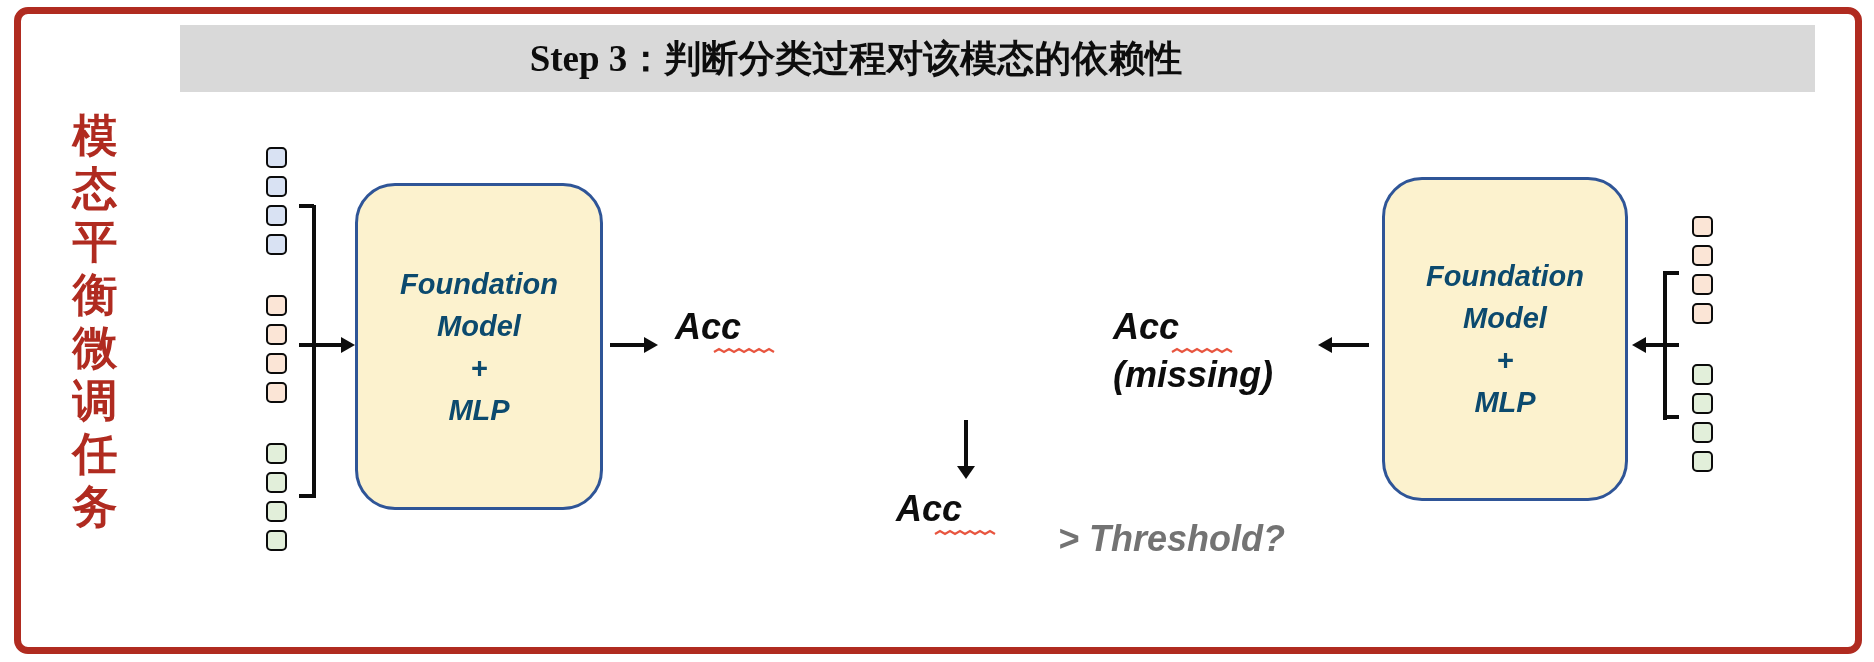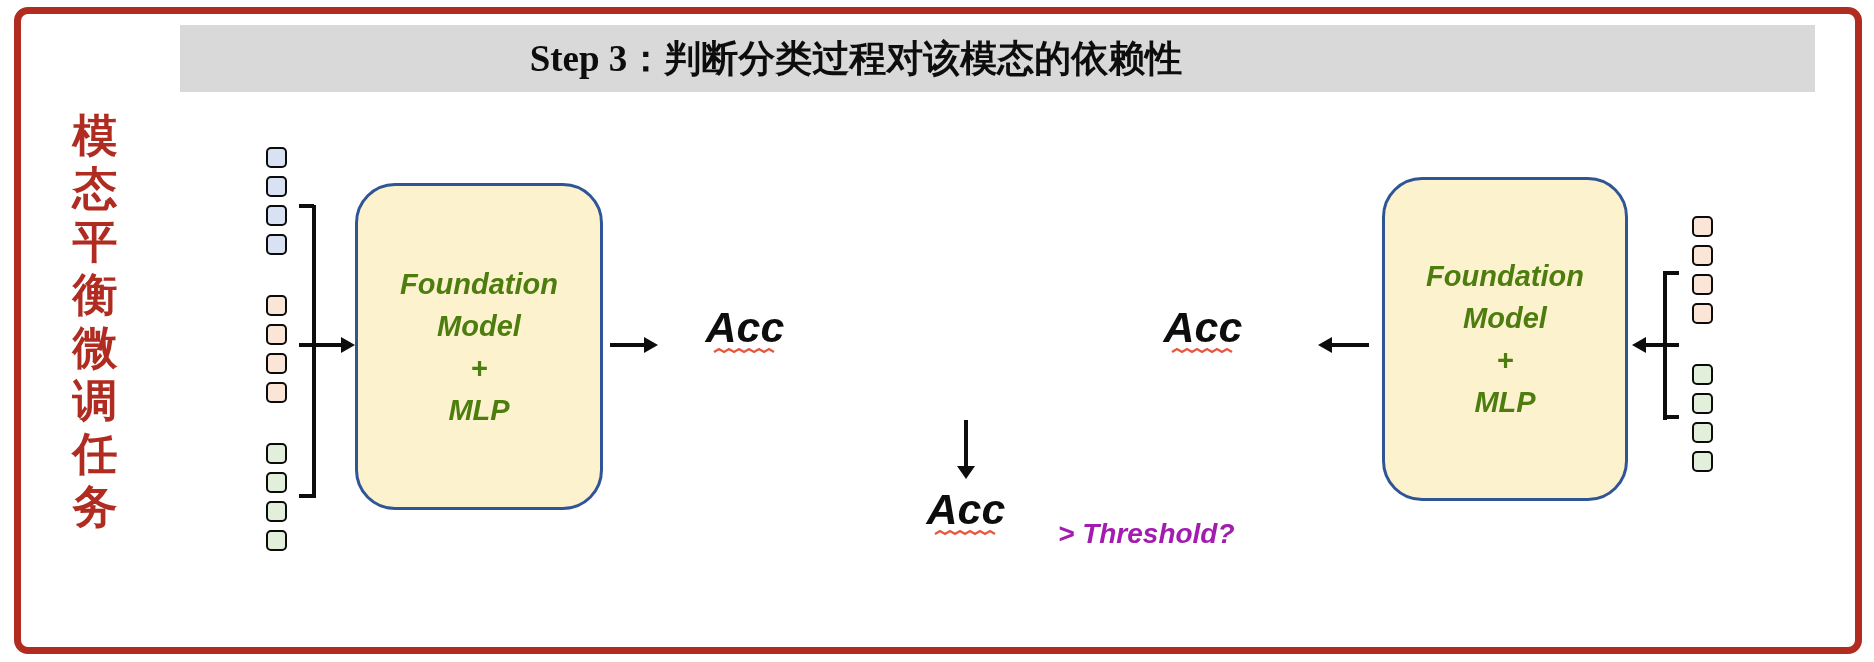--- a/index.html
+++ b/index.html
@@ -52,39 +52,39 @@
     border-top:8px solid transparent;border-bottom:8px solid transparent;
     border-right:14px solid #0d0d0d;}
   .arrow-down{position:absolute;width:0;height:0;
     border-left:9px solid transparent;border-right:9px solid transparent;
     border-top:13px solid #0d0d0d;}
   
   .model-box{
     position:absolute;background:#FCF2CE;border:3px solid #2F5597;
     border-radius:40px;box-sizing:border-box;
     display:flex;flex-direction:column;align-items:center;justify-content:center;
-    font-style:italic;font-weight:700;font-size:29px;line-height:42px;color:#4d7c0f;
+    font-style:italic;font-weight:700;font-size:29px;line-height:42px;color:#0c4a6e;
     text-align:center;
   }
   
   .acc-block{
-    position:absolute;text-align:center;
-    font-style:italic;font-weight:700;font-size:43px;line-height:38px;color:#0d0d0d;
+    position:absolute;text-align:left;
+    font-style:italic;font-weight:700;font-size:36px;line-height:38px;color:#0d0d0d;
   }
   .acc-block svg{display:block;margin:1px auto 2px auto;}
   
   .sub-box{
     position:absolute;left:876px;top:312px;width:186px;height:81px;
     background:#B2291D;border:4px solid #0b0b0b;box-sizing:border-box;
     display:flex;align-items:center;justify-content:center;
     color:#ffffff;font-weight:700;font-size:46px;
   }
   .threshold{
     position:absolute;left:1058px;top:518px;white-space:nowrap;
-    font-style:italic;font-weight:700;font-size:28px;color:#a21caf;
+    font-style:italic;font-weight:700;font-size:36px;color:#737373;
   }
 </style>
 </head>
 <body>
 
 <div id="stage">
 
   <div class="frame" style="border-color: rgb(176, 43, 32);"></div>
 
   <div class="title-bar" style="background: rgb(217, 217, 217);">
@@ -158,20 +158,21 @@
     </svg>
   </div>
 
   <div class="threshold">&gt; Threshold?</div>
 
   <div class="acc-block" style="left:1113px;top:308px;width:180px;">
     <div>Acc</div>
     <svg width="64" height="7" viewBox="0 0 64 7">
       <path d="M1 5 L6 2 L11 5 L16 2 L21 5 L26 2 L31 5 L36 2 L41 5 L46 2 L51 5 L56 2 L61 5" fill="none" stroke="#E8553F" stroke-width="2.2"></path>
     </svg>
+    <div>(missing)</div>
   </div>
 
   <div class="arrow-left" style="left:1318px;top:337px;"></div>
   <div class="shape" style="left:1331px;top:343px;width:38px;height:4px;"></div>
 
   <div class="model-box" style="left: 1382px; top: 177px; width: 246px; height: 324px; background: rgb(252, 242, 206); border-color: rgb(47, 85, 151);">
     <div>Foundation</div>
     <div>Model</div>
     <div>+</div>
     <div>MLP</div>

